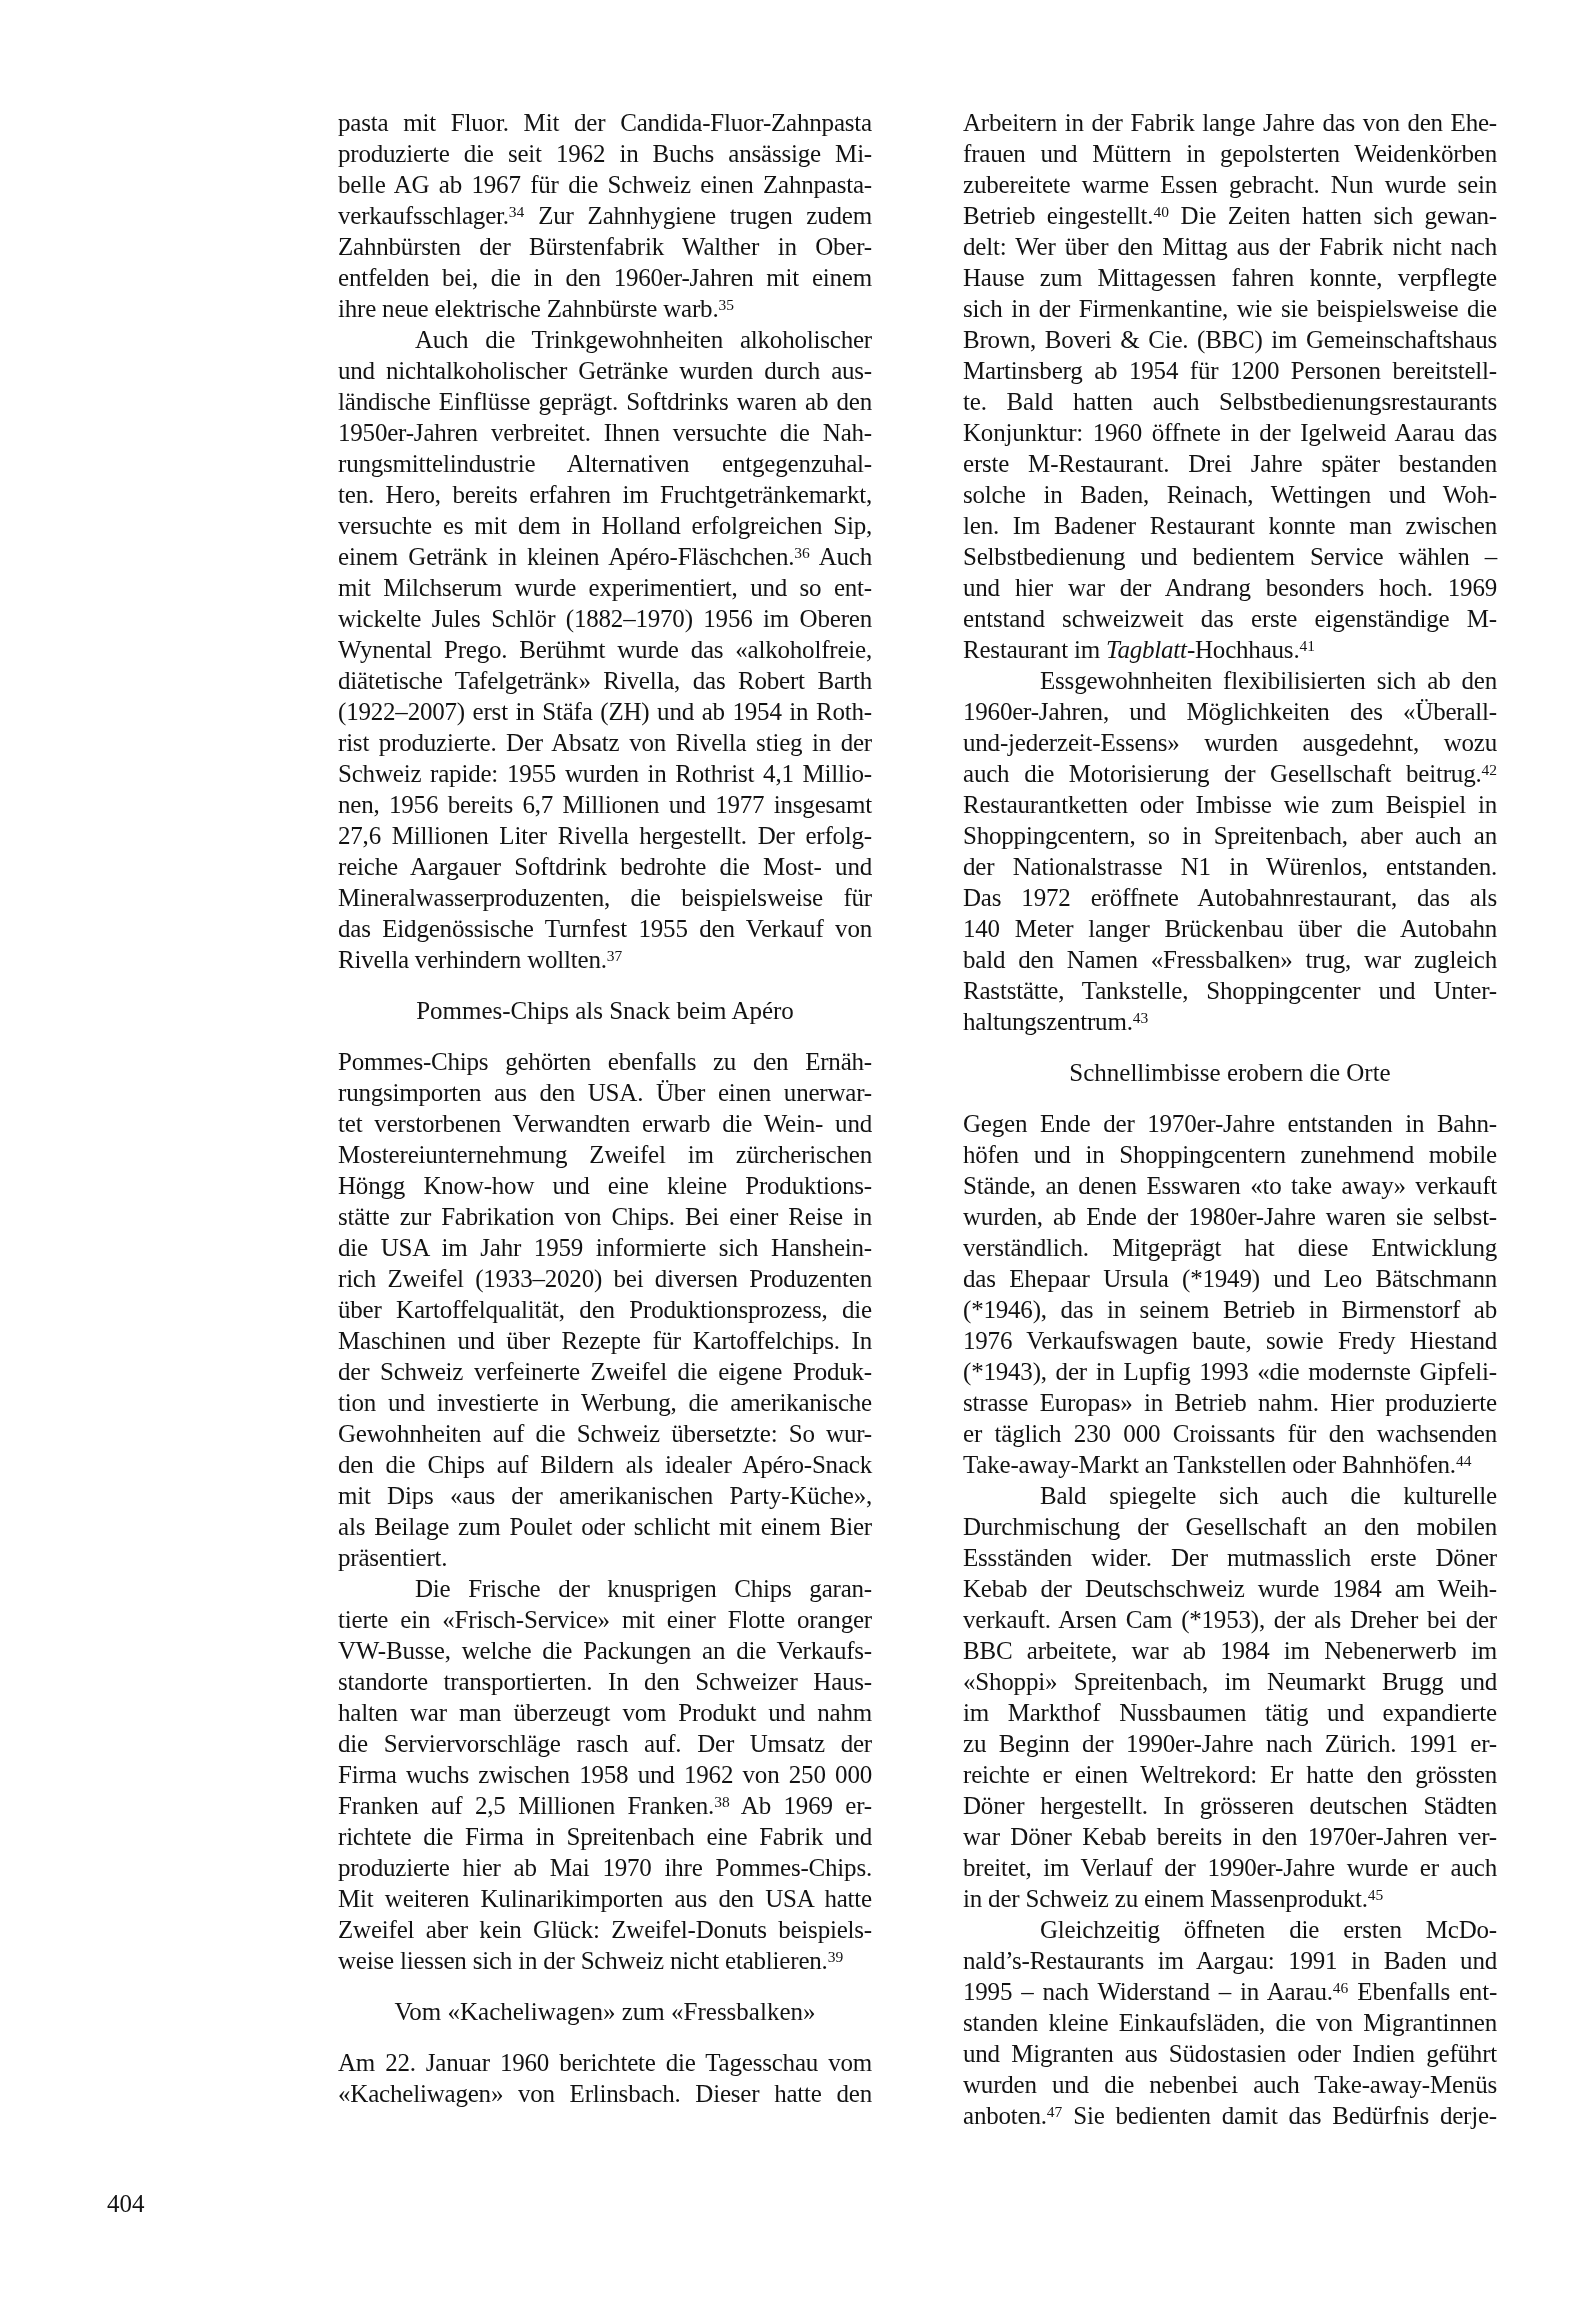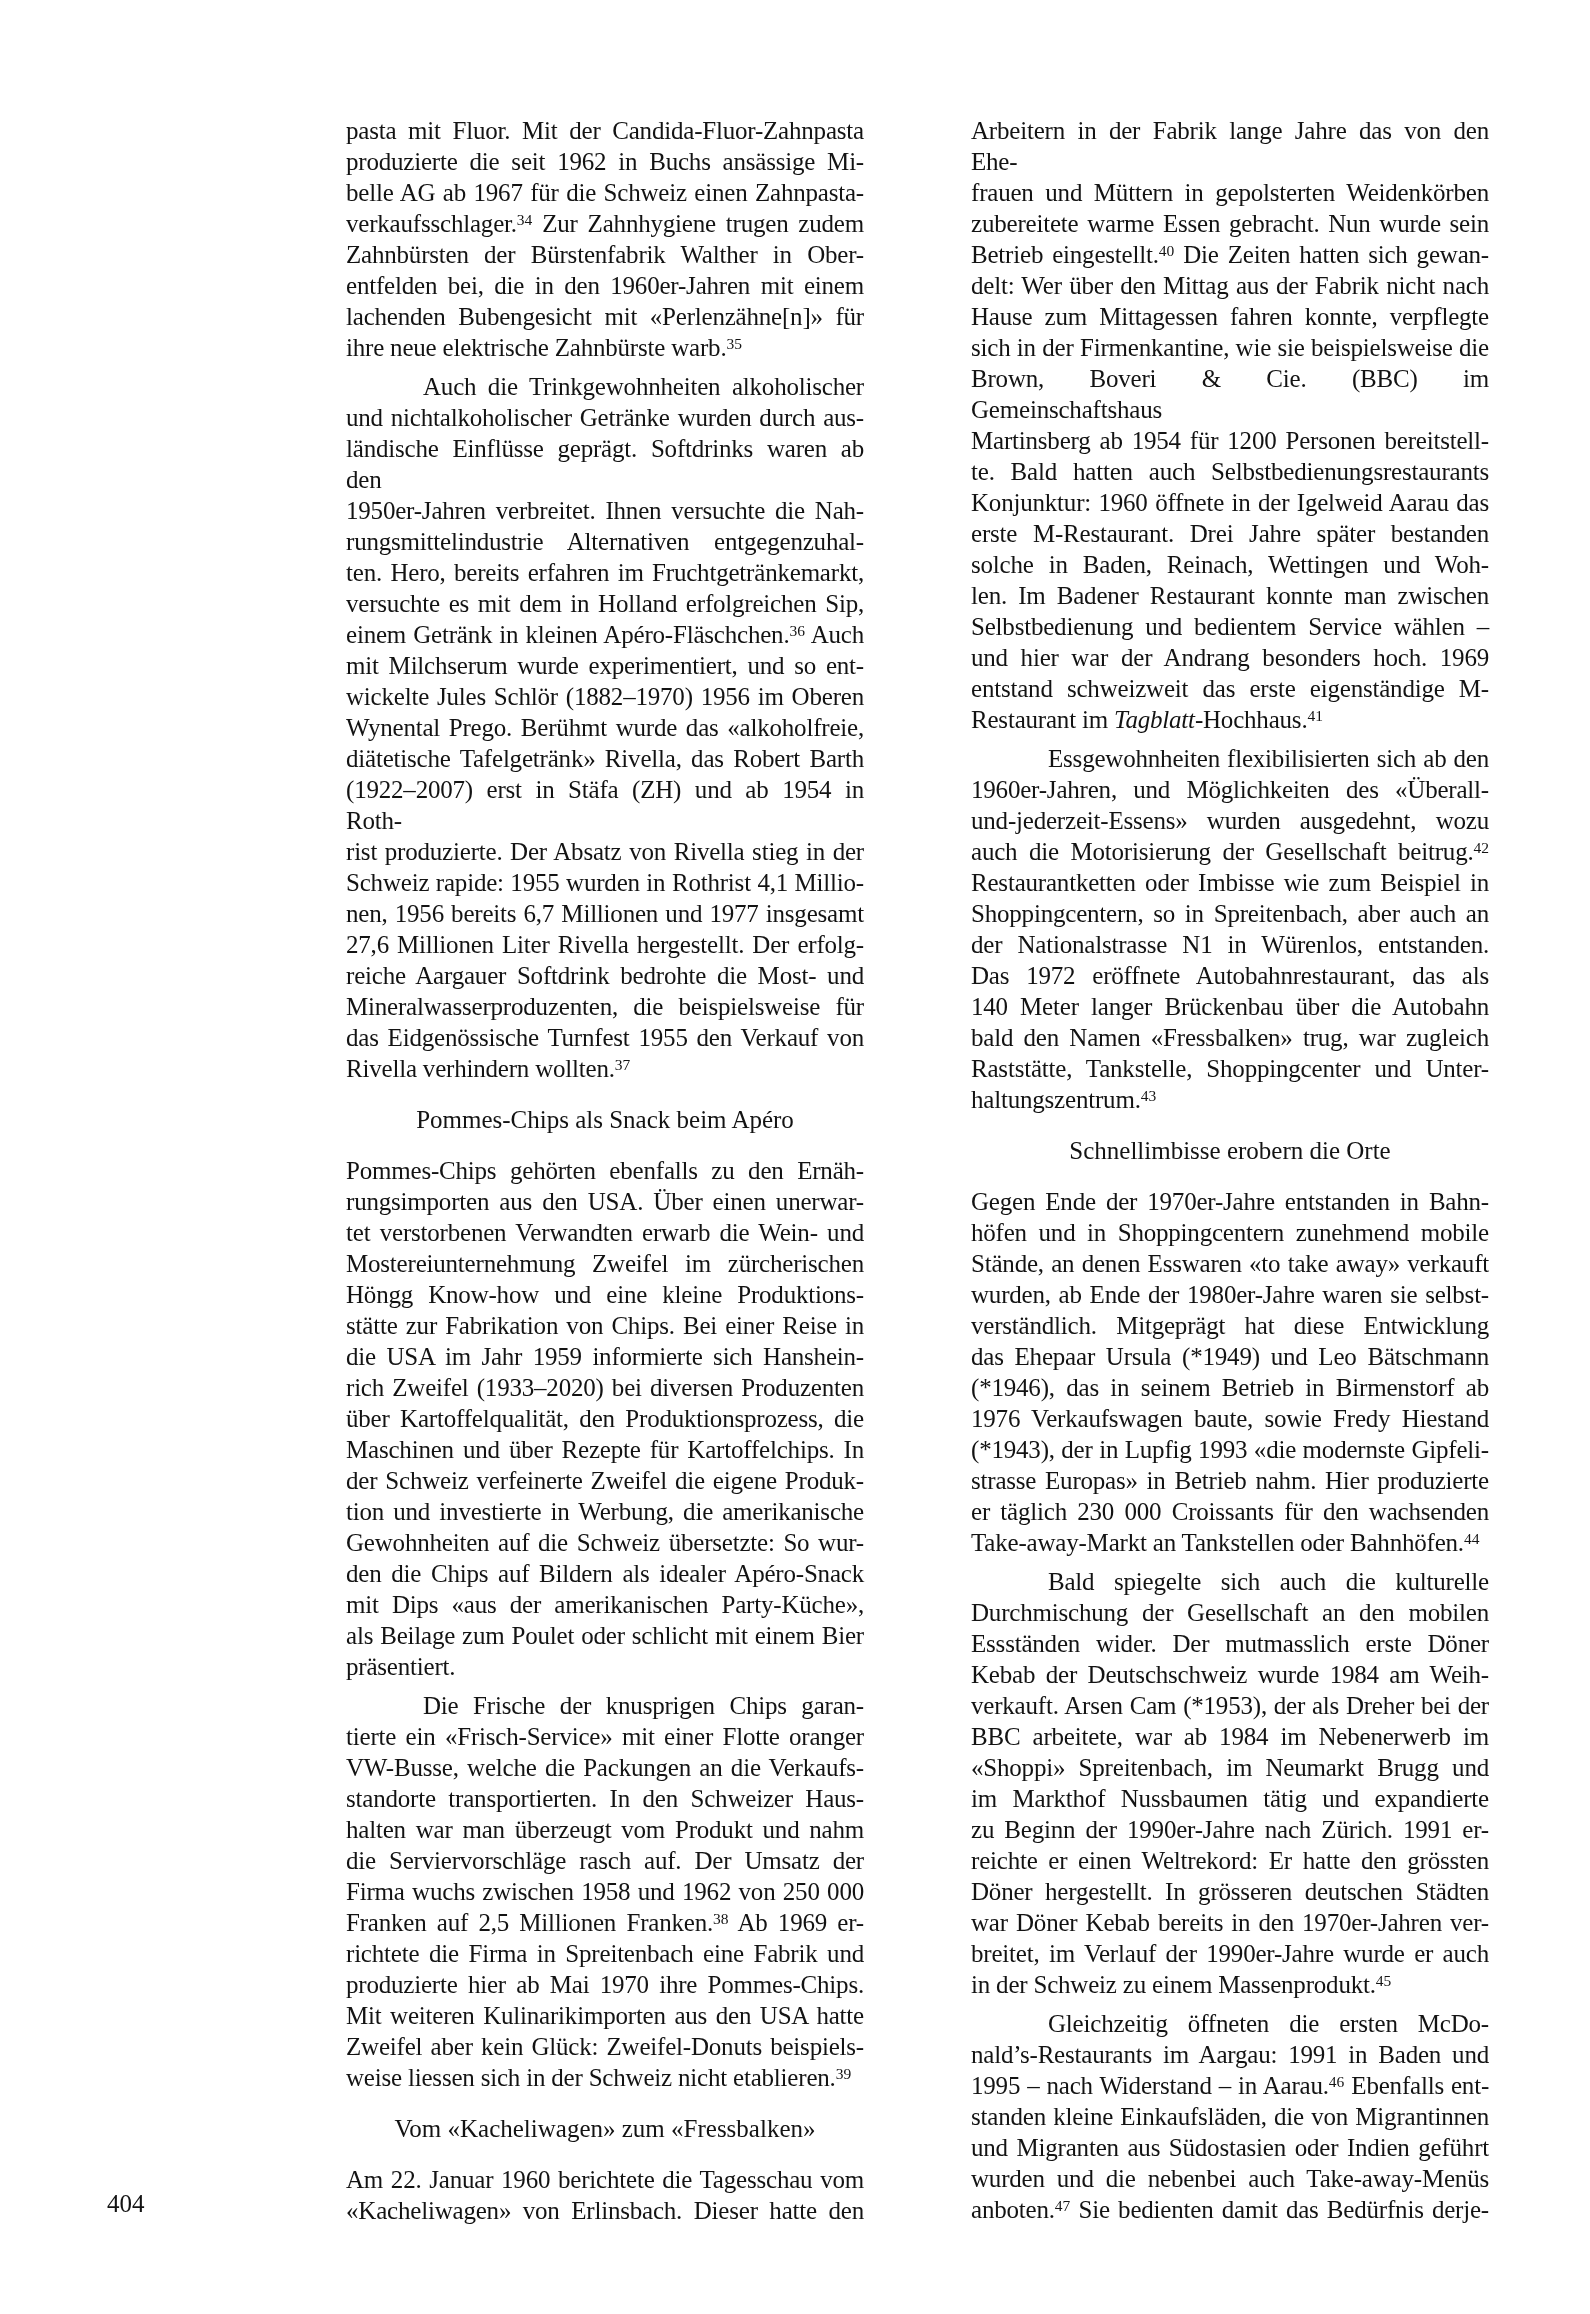--- a/index.html
+++ b/index.html
@@ -16,21 +16,21 @@
     position: absolute;
     top: 107px;
     font-size: 25px;
     line-height: 31px;
     letter-spacing: -0.2px;
     text-align: justify;
     text-justify: inter-word;
   }
   .col-left  { left: 338px; width: 534px; }
   .col-right { left: 963px; width: 534px; }
-  .para { margin: 8px; }
+  .para { margin: 0; }
   .line { text-align: justify; text-align-last: justify; }
   .line.last { text-align-last: left; }
   .line.indent { text-indent: 77px; }
   .heading {
     text-align: center;
     text-align-last: center;
     margin: 20px 0;
     letter-spacing: 0;
   }
   sup {
@@ -55,21 +55,20 @@
 
 <div class="page">
   <div class="col col-left" id="col-left">
       <div class="para">
         <div class="line">pasta mit Fluor. Mit der Candida-Fluor-Zahnpasta</div>
         <div class="line">produzierte die seit 1962 in Buchs ansässige Mi-</div>
         <div class="line">belle AG ab 1967 für die Schweiz einen Zahnpasta-</div>
         <div class="line">verkaufsschlager.<sup>34</sup> Zur Zahnhygiene trugen zudem</div>
         <div class="line">Zahnbürsten der Bürstenfabrik Walther in Ober-</div>
         <div class="line">entfelden bei, die in den 1960er-Jahren mit einem</div>
-        <div class="line">lachenden Bubengesicht mit «Perlenzähne[n]» für</div>
         <div class="line last">ihre neue elektrische Zahnbürste warb.<sup>35</sup></div>
       </div>
       <div class="para">
         <div class="line indent">Auch die Trinkgewohnheiten alkoholischer</div>
         <div class="line">und nichtalkoholischer Getränke wurden durch aus-</div>
         <div class="line">ländische Einflüsse geprägt. Softdrinks waren ab den</div>
         <div class="line">1950er-Jahren verbreitet. Ihnen versuchte die Nah-</div>
         <div class="line">rungsmittelindustrie Alternativen entgegenzuhal-</div>
         <div class="line">ten. Hero, bereits erfahren im Fruchtgetränkemarkt,</div>
         <div class="line">versuchte es mit dem in Holland erfolgreichen Sip,</div>

